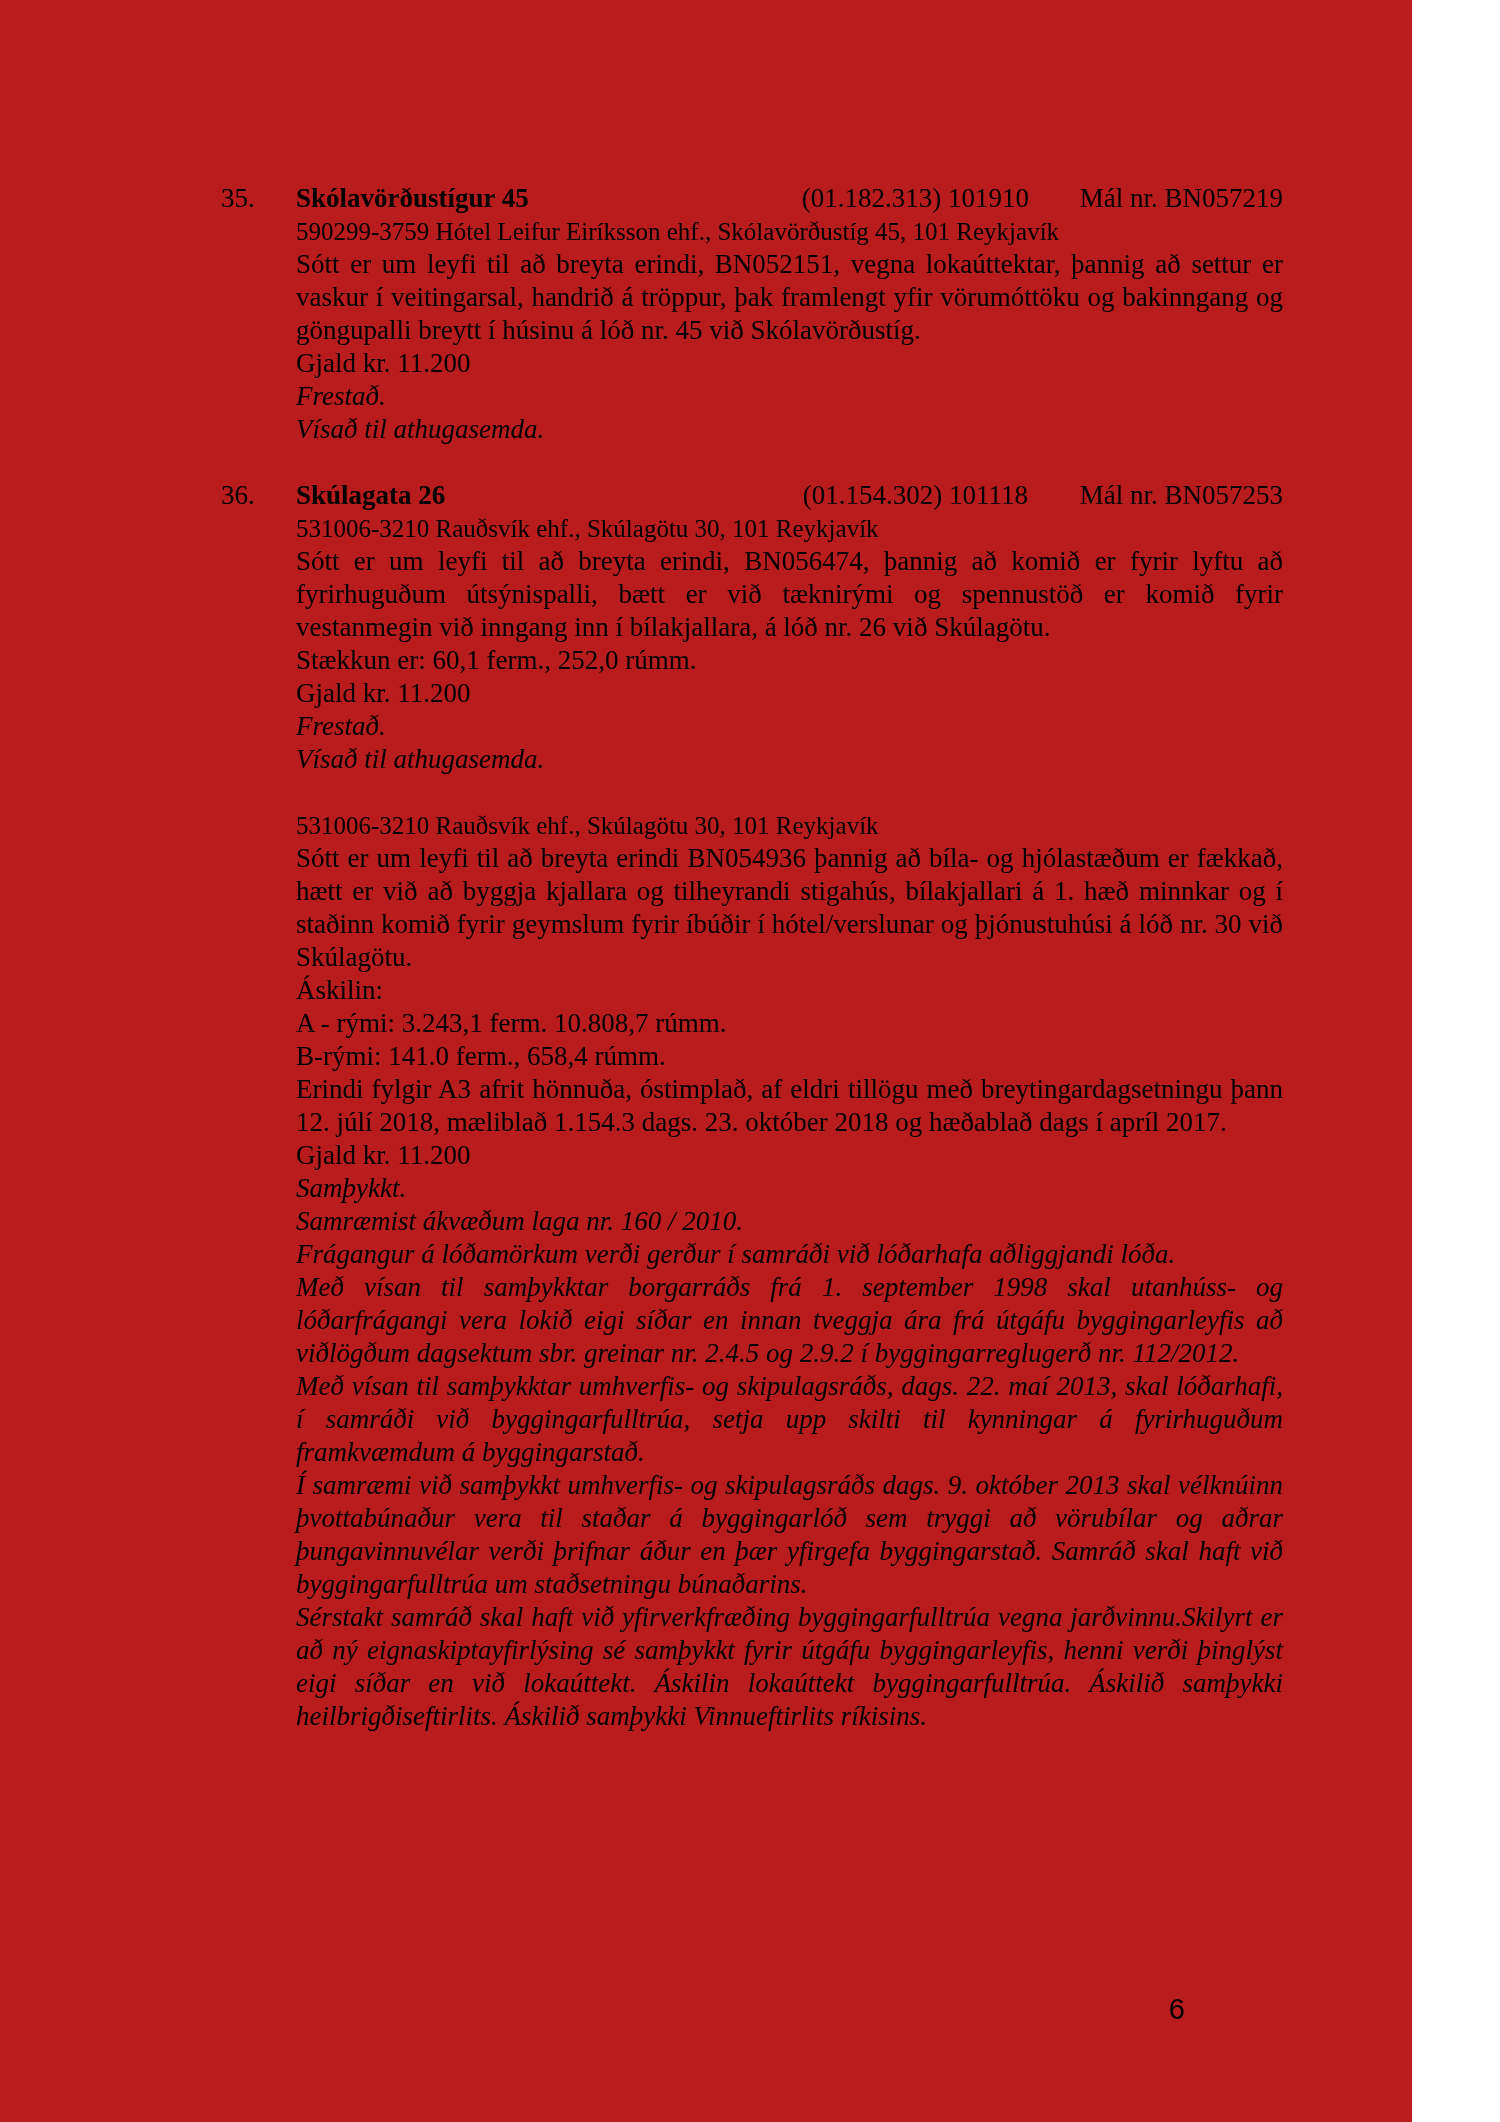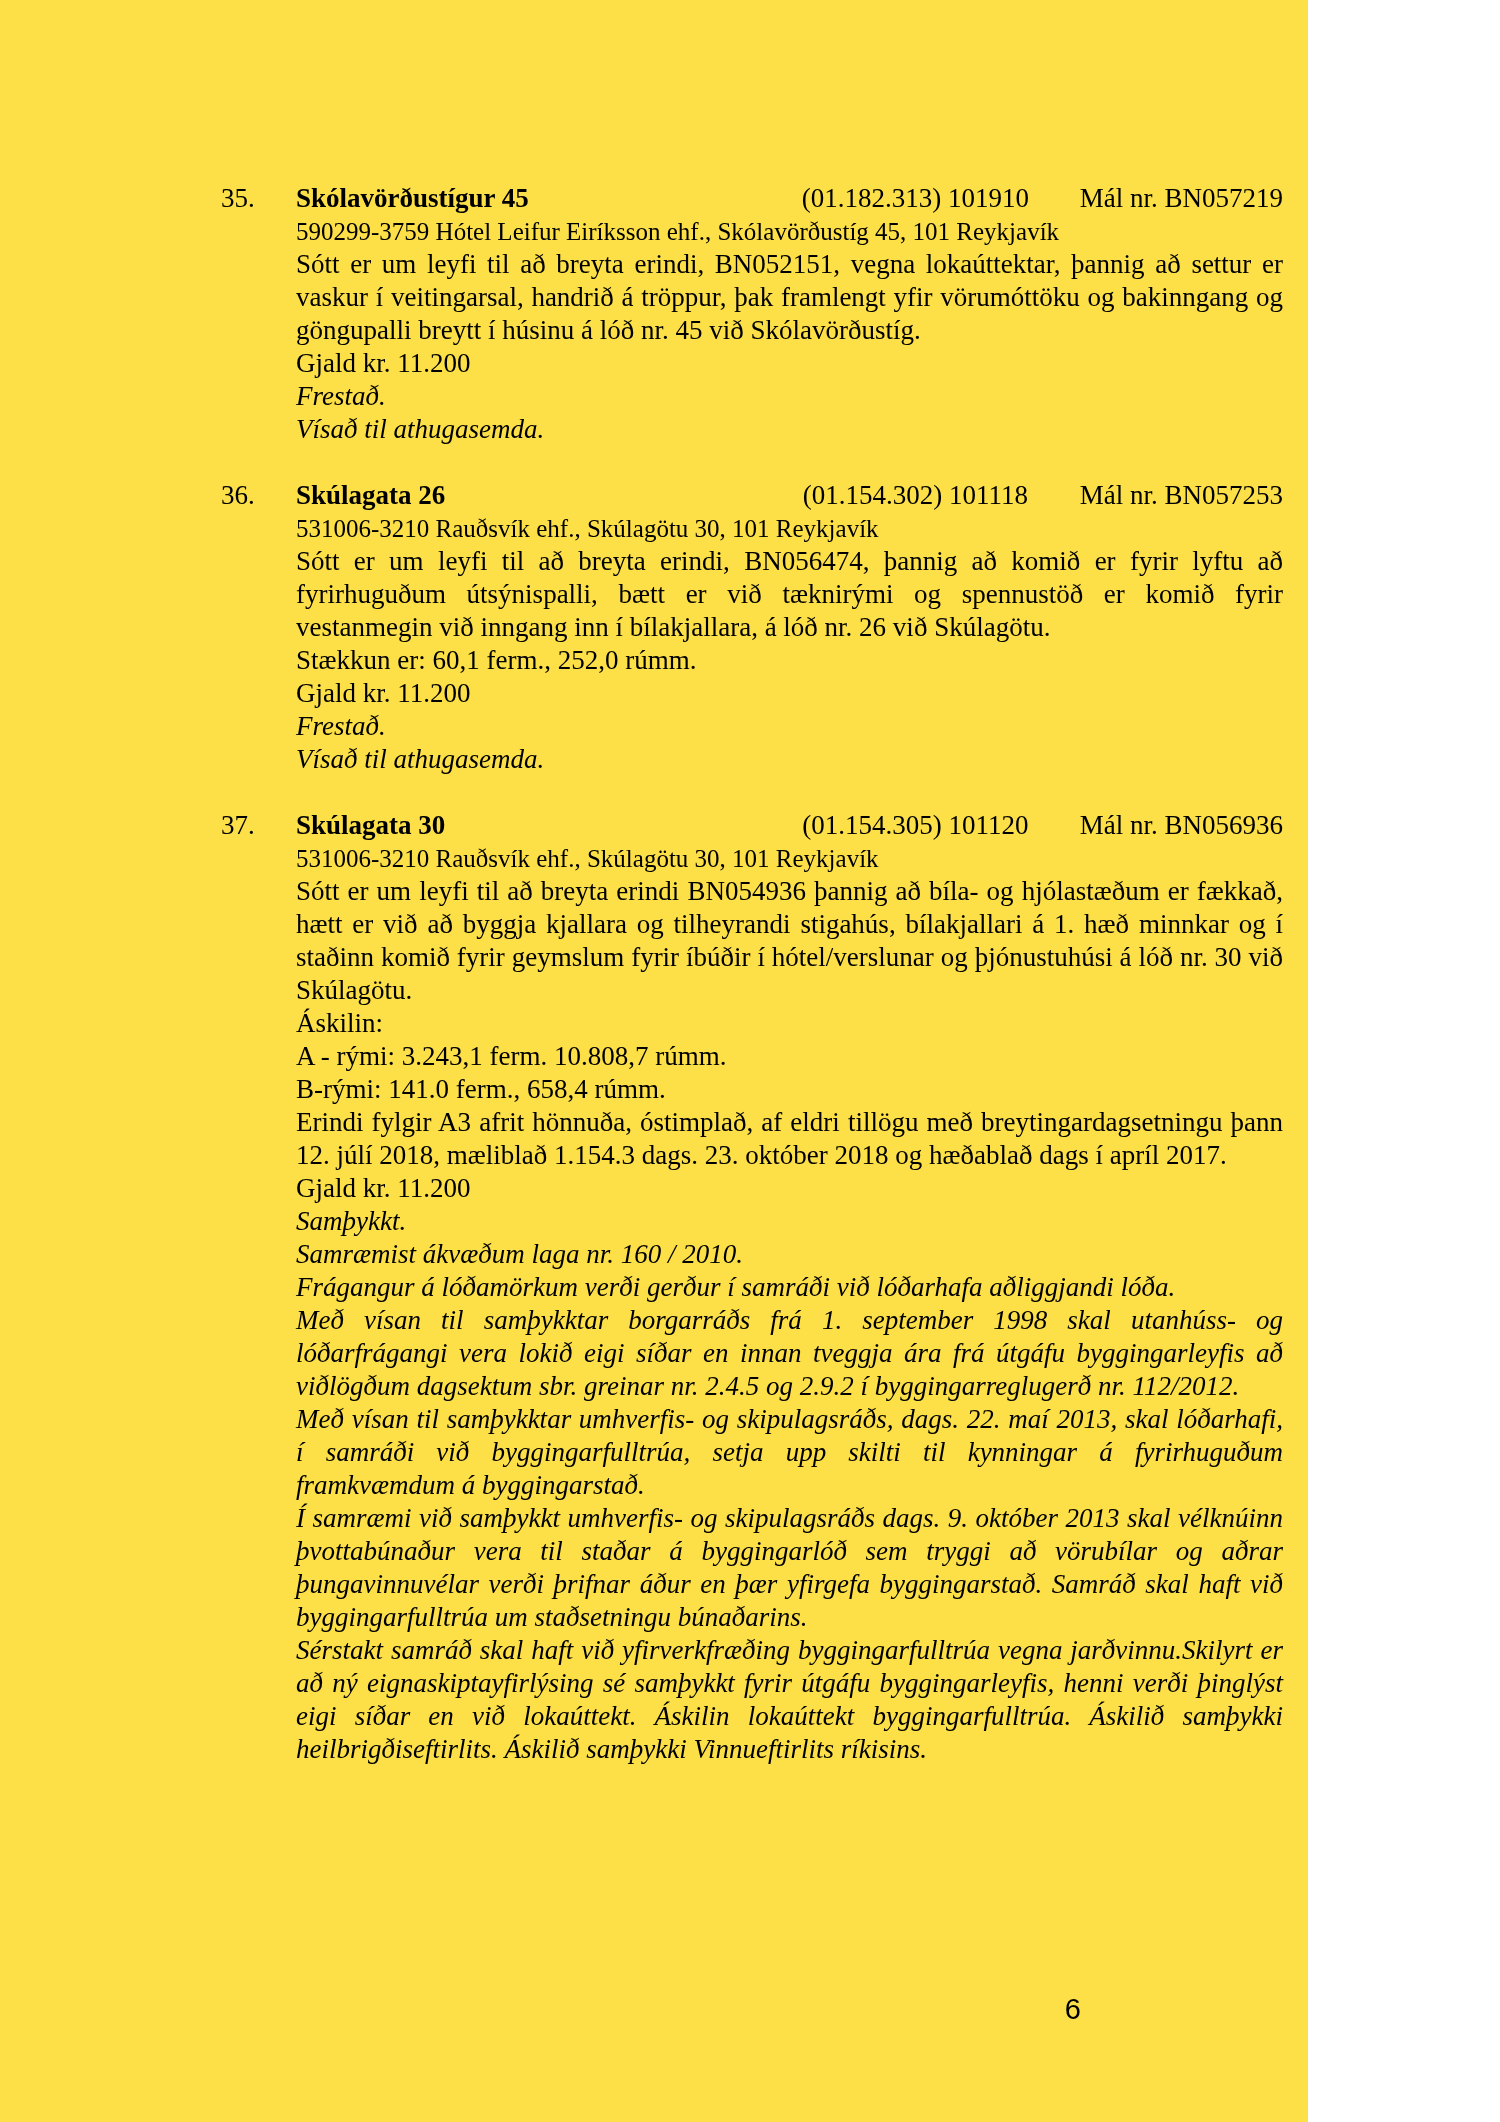--- a/index.html
+++ b/index.html
@@ -7,23 +7,23 @@
     background: #ffffff;
     width: 1500px;
     height: 2122px;
     position: relative;
     font-family: "Liberation Serif", serif;
     color: #000000;
   }
   .page {
     position: absolute;
     left: 0; top: 0;
-    width: 1308px;
+    width: 1412px;
     height: 2122px;
-    background: #fde047;
+    background: #b91c1c;
   }
   .content {
     position: absolute;
     left: 221px;
     top: 182px;
     width: 1062px;
     font-size: 27px;
     line-height: 33px;
   }
   .item { margin-bottom: 33px; }
@@ -83,26 +83,20 @@
         <div class="addr line">531006-3210 Rauðsvík ehf., Skúlagötu 30, 101 Reykjavík</div>
         <div class="just">Sótt er um leyfi til að breyta erindi, BN056474, þannig að komið er fyrir lyftu að fyrirhuguðum útsýnispalli, bætt er við tæknirými og spennustöð er komið fyrir vestanmegin við inngang inn í bílakjallara, á lóð nr. 26 við Skúlagötu.</div>
         <div class="line">Stækkun er: 60,1 ferm., 252,0 rúmm.</div>
         <div class="line">Gjald kr. 11.200</div>
         <div class="it line">Frestað.</div>
         <div class="it line">Vísað til athugasemda.</div>
       </div>
     </div>
 
     <div class="item">
-      <div class="item-head">
-        <span class="item-num">37.</span>
-        <span class="item-title">Skúlagata 30</span>
-        <span class="item-ref">(01.154.305) 101120</span>
-        <span class="item-case">Mál nr. BN056936</span>
-      </div>
       <div class="item-body">
         <div class="addr line">531006-3210 Rauðsvík ehf., Skúlagötu 30, 101 Reykjavík</div>
         <div class="just">Sótt er um leyfi til að breyta erindi BN054936 þannig að bíla- og hjólastæðum er fækkað, hætt er við að byggja kjallara og tilheyrandi stigahús, bílakjallari á 1. hæð minnkar og í staðinn komið fyrir geymslum fyrir íbúðir í hótel/verslunar og þjónustuhúsi á lóð nr. 30 við Skúlagötu.</div>
         <div class="line">Áskilin:</div>
         <div class="line">A - rými: 3.243,1 ferm. 10.808,7 rúmm.</div>
         <div class="line">B-rými: 141.0 ferm., 658,4 rúmm.</div>
         <div class="just">Erindi fylgir A3 afrit hönnuða, óstimplað, af eldri tillögu með breytingardagsetningu þann 12. júlí 2018, mæliblað 1.154.3 dags. 23. október 2018 og hæðablað dags í apríl 2017.</div>
         <div class="line">Gjald kr. 11.200</div>
         <div class="it line">Samþykkt.</div>
         <div class="it just">Samræmist ákvæðum laga nr. 160 / 2010.</div>

